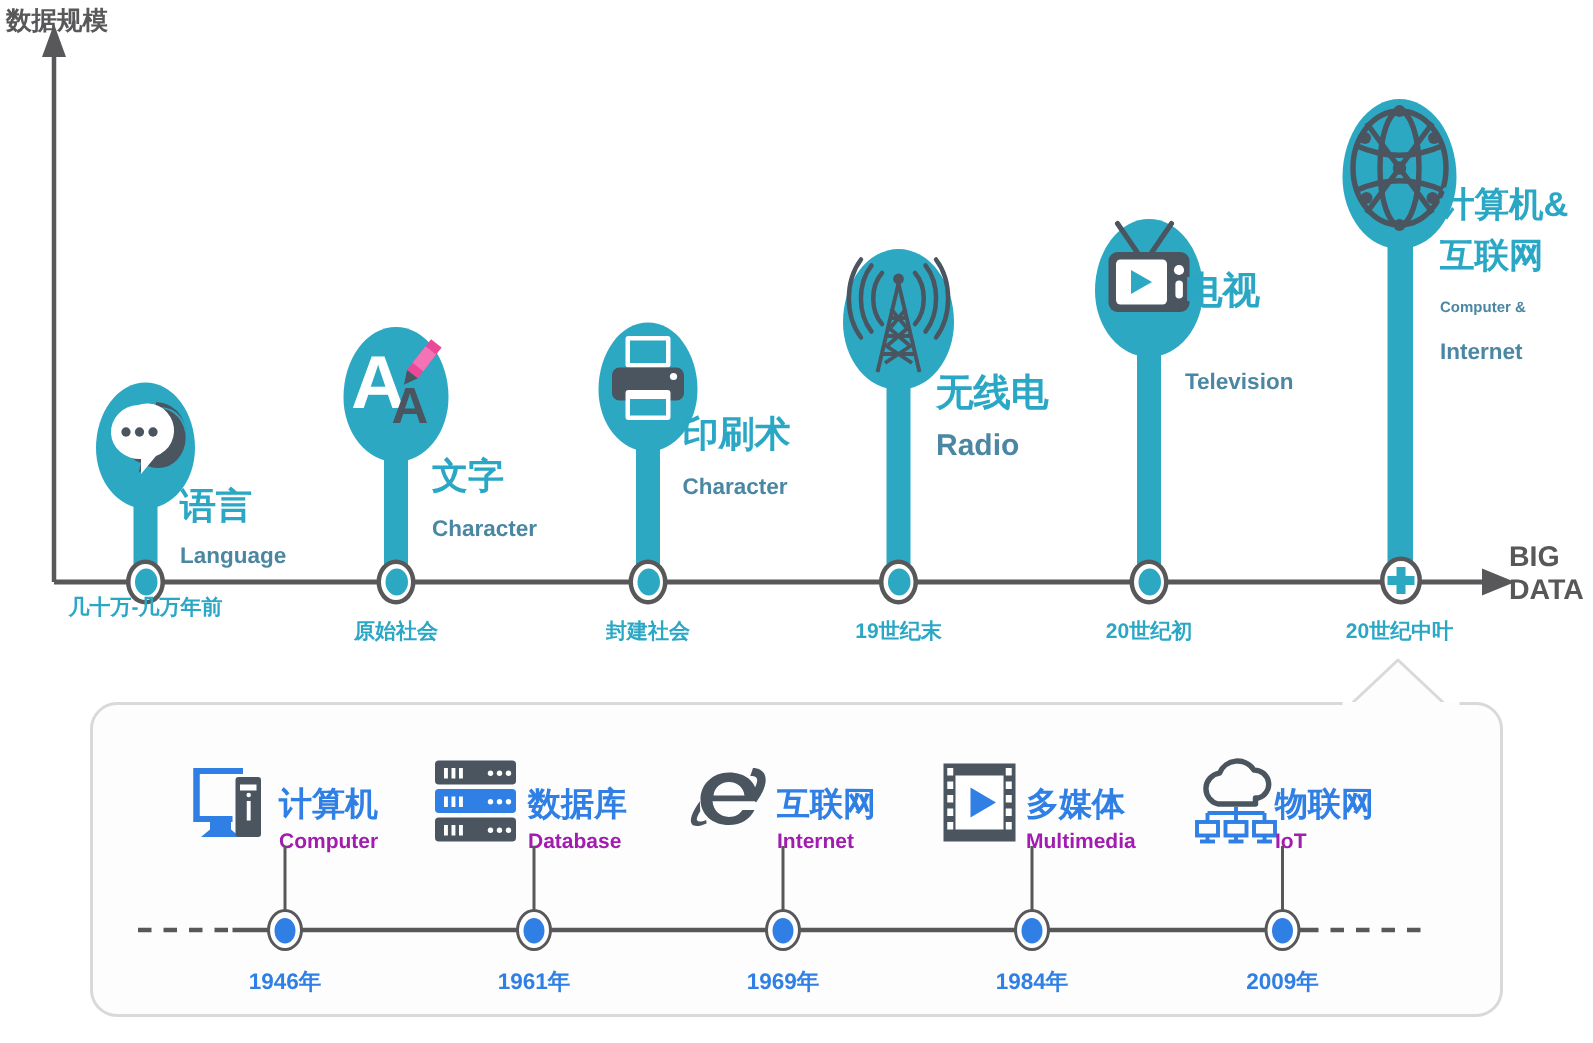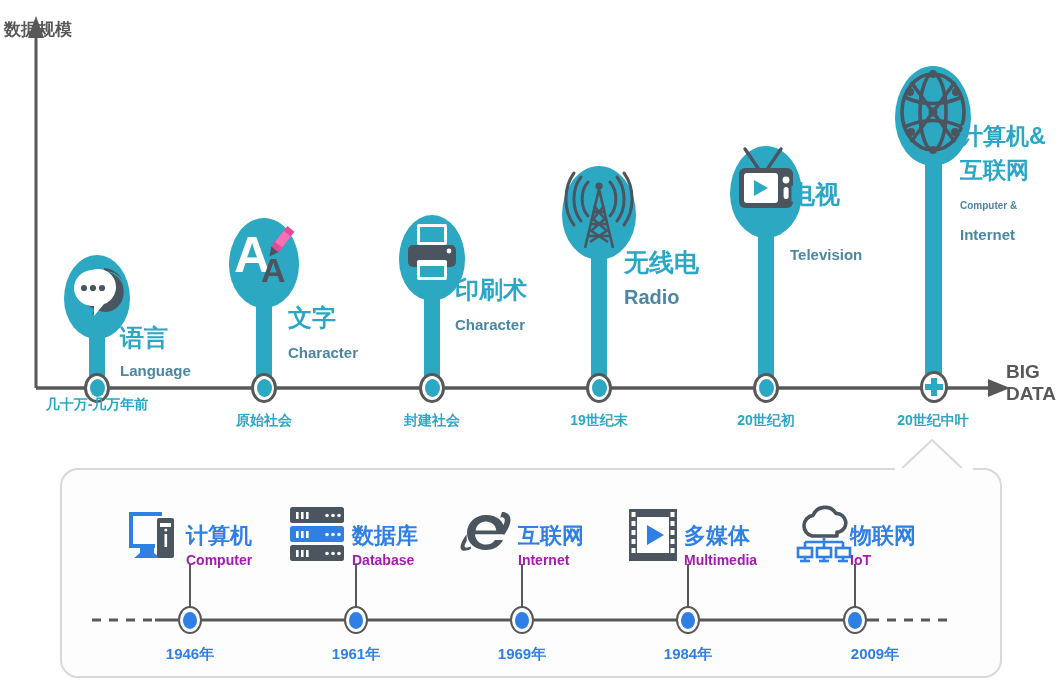--- a/index.html
+++ b/index.html
@@ -146,21 +146,21 @@
 
   <svg style="position:absolute;left:0;top:0;width:1062px;height:695px;pointer-events:none;">
 
     <line x1="36" y1="32" x2="36" y2="388" stroke="#58585a" stroke-width="3"></line>
     <polygon points="36,16 28,38 44,38" fill="#58585a"></polygon>
 
     <line x1="36" y1="388" x2="995" y2="388" stroke="#58585a" stroke-width="3.4"></line>
     <polygon points="1010,388 988,379 988,397" fill="#58585a"></polygon>
   </svg>
 
-  <div class="axis-label" style="left:4px;top:18px;">数据规模</div>
+  <div class="axis-label" style="left:4px;top:2px;">数据规模</div>
 
   <div class="bigdata" style="left:1006px;top:361px;">
     <div>BIG</div>
     <div>DATA</div>
   </div>
 
   <div class="milestone">
     <div class="stem" style="left:89px;top:320px;width:16px;height:62px;"></div>
     <div class="pin" style="left:64px;top:255px;width:66px;height:84px;"></div>
     <svg style="position:absolute;left:70px;top:262px;width:56px;height:64px;" viewBox="0 0 56 64">
@@ -456,16 +456,16 @@
         <line x1="48" y1="51" x2="48" y2="54"></line>
           <line x1="43" y1="55" x2="53" y2="55"></line>
       </g>
     </svg>
     <div class="p-cn" style="left:850px;top:521px;">物联网</div>
     <div class="p-en" style="left:850px;top:552px;">IoT</div>
     <div class="p-tick" style="left:855px;top:564px;height:44px;"></div>
     <div class="p-node" style="left:855px;top:606px;">
         <div class="pdot"></div>
       </div>
-    <div class="p-year" style="left:855px;top:645px;margin-left:20px;">2009年</div>
+    <div class="p-year" style="left:855px;top:645px;">2009年</div>
   </div>
 
 </div>
 
 </body></html>

